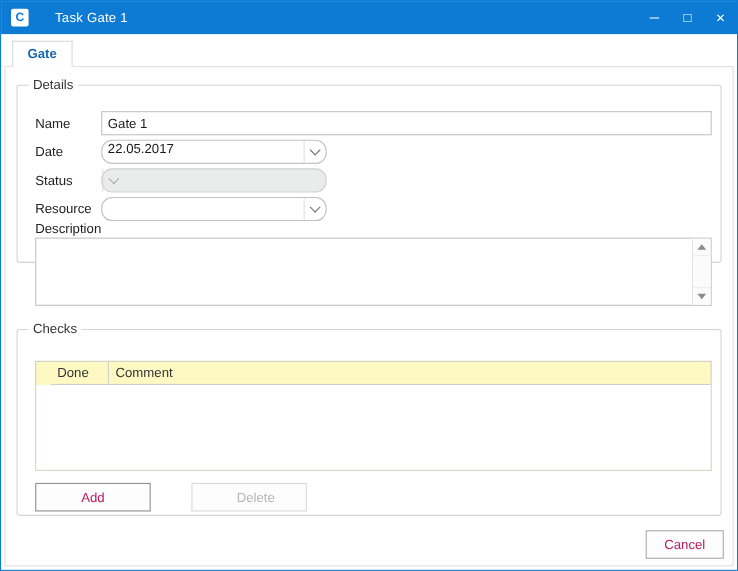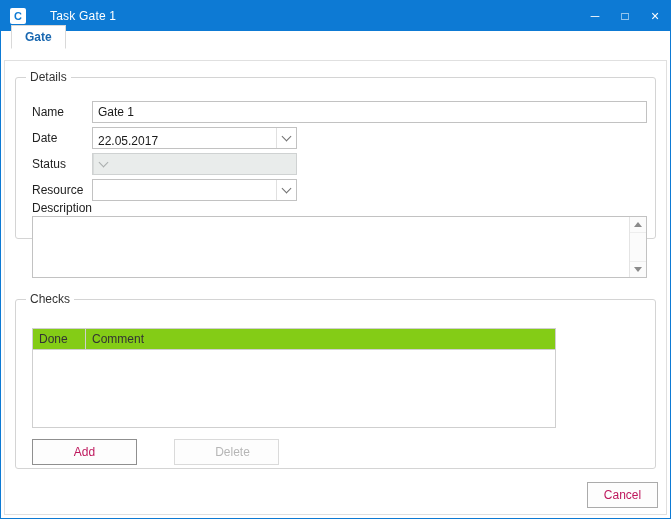--- a/index.html
+++ b/index.html
@@ -31,21 +31,21 @@
     width:30px; height:30px; display:flex; align-items:center; justify-content:center;
     color:#fff; font-size:12px; cursor:default; user-select:none;
   }
   .winbtn.close { font-size:14px; }
   
   .tabpage {
     position:absolute; left:3px; right:3px; top:59px; bottom:3px;
     border:1px solid #e0e0e0; background:#fff;
   }
   .tab {
-    position:absolute; left:10px; top:24px; height:24px;
+    position:absolute; left:10px; top:36px; height:24px;
     padding:0 13px; background:#fff; z-index:2;
     border:1px solid #d9d9d9; border-bottom:1px solid #fff;
     color:#1867b0; font-weight:bold;
     display:flex; align-items:center;
   }
   
   .group {
     position:absolute; border:1px solid #d4d4d4; border-radius:3px; background:#fff;
   }
   .group-legend {
@@ -57,21 +57,21 @@
   
   .flabel { position:absolute; left:16px; color:#222; }
   .textbox, .combo {
     position:absolute; height:22px; background:#fff;
     border:1px solid #c2c2c2;
   }
   .textbox input {
     width:100%; height:100%; border:none; outline:none; background:transparent;
     font-family:"Liberation Sans", sans-serif; font-size:12px; padding:0 5px; color:#1a1a1a;
   }
-  .combo { display:flex; align-items:flex-end; }
+  .combo { display:flex; align-items:flex-start;border-radius:10px; }
   .combo-value { flex:1; padding:0 5px; white-space:nowrap; overflow:hidden; }
   .combo-arrow {
     width:20px; height:100%; border-left:1px solid #e0e0e0;
     display:flex; align-items:center; justify-content:center;
   }
   .chev {
     width:7px; height:7px; margin-top:-4px;
     border-right:1.5px solid #707070; border-bottom:1.5px solid #707070;
     transform:rotate(45deg);
   }
@@ -100,22 +100,22 @@
   .tri-up {
     width:0; height:0; border-left:4px solid transparent; border-right:4px solid transparent;
     border-bottom:5px solid #8a8a8a;
   }
   .tri-down {
     width:0; height:0; border-left:4px solid transparent; border-right:4px solid transparent;
     border-top:5px solid #8a8a8a;
   }
   
   .grid {
-    position:absolute; left:16px; top:28px; width:524px; height:100px;
-    border:1px solid #cfcfcf; background:#84cc16;
+    position:absolute; left:16px; top:28px; width:615px; height:100px;
+    border:1px solid #cfcfcf; background:#fef9c3;padding-left:13px;
   }
   .grid-header {
     display:flex; height:21px; border-bottom:1px solid #cfcfcf; color:#333;
   }
   .grid-col {
     display:flex; align-items:center; padding:0 6px;
   }
   .grid-col.done { width:53px; border-right:1px solid #cfcfcf; }
   .grid-col.comment { flex:1; }
   .grid-body { position:absolute; left:0; right:0; top:21px; bottom:0; background:#fff; }

